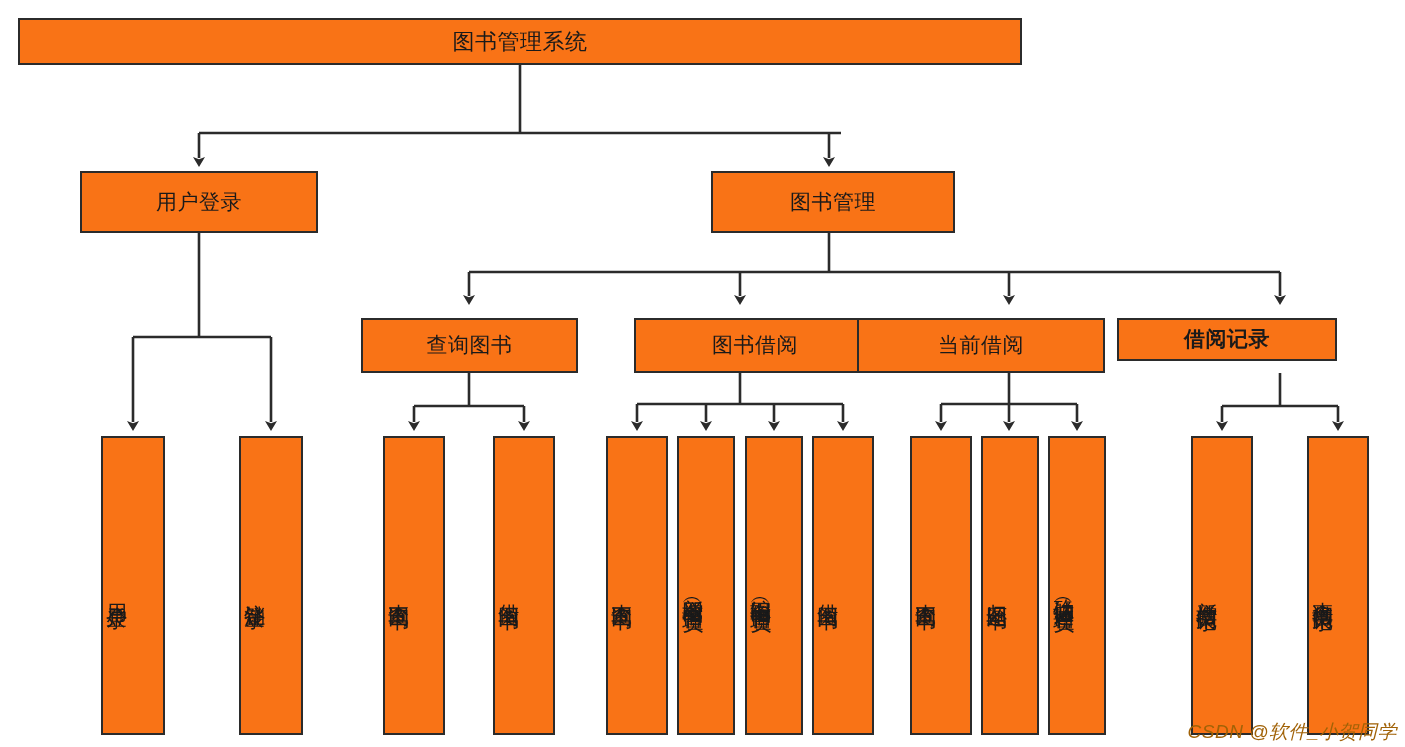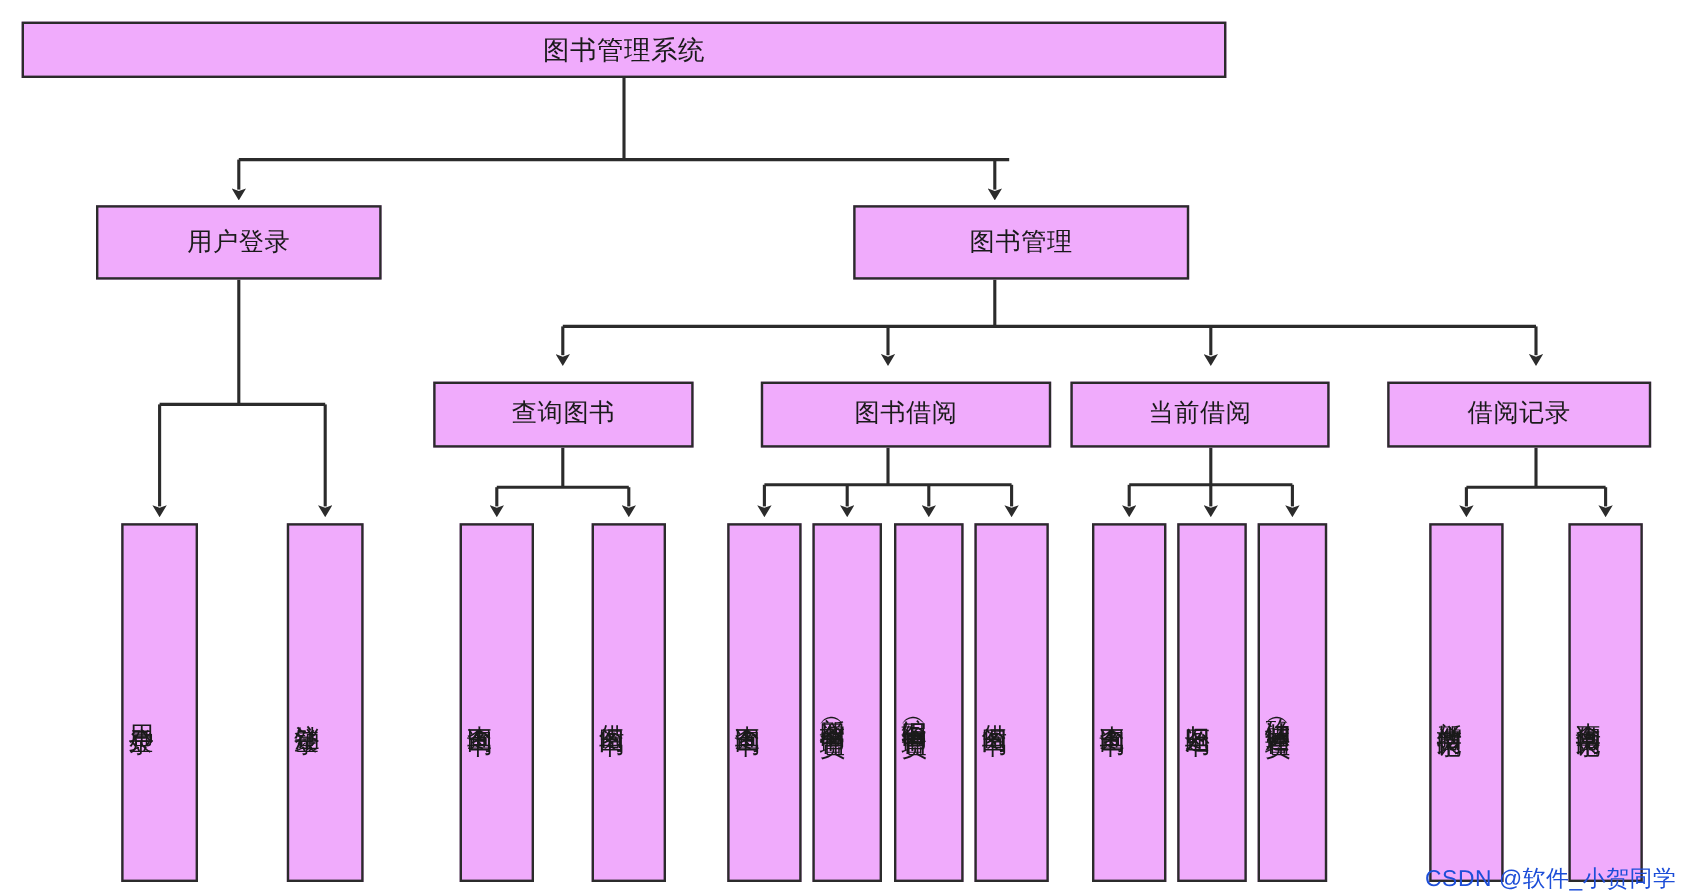--- a/index.html
+++ b/index.html
@@ -21,21 +21,21 @@
     position: absolute;
     left: 0;
     top: 0;
     width: 1405px;
     height: 747px;
   }
   .node {
     position: absolute;
     box-sizing: border-box;
     border: 2.5px solid #2b2b2b;
-    background: #f0abfc;
+    background: #f97316;
     display: flex;
     align-items: center;
     justify-content: center;
     color: #1a1a1a;
   }
   .node .label {
     font-size: 21px;
     line-height: 1.25;
     letter-spacing: 0.5px;
     white-space: nowrap;
@@ -54,24 +54,25 @@
     white-space: normal;
   }
   .node.root .label {
     font-size: 22px;
   }
   #watermark {
     position: absolute;
     right: 8px;
     bottom: 2px;
     font-size: 19px;
-    color: #1d4ed8;
+    color: #a16207;
     letter-spacing: 0.5px;
     white-space: nowrap;
     user-select: none;
+    font-style: italic;
   }
 </style>
 </head>
 <body>
 
 <div id="canvas">
 
   <svg id="edges" viewBox="0 0 1405 747" xmlns="http://www.w3.org/2000/svg">
     <defs>
       <marker id="arrow" markerWidth="10" markerHeight="12" refX="1" refY="6" orient="auto" markerUnits="userSpaceOnUse">
@@ -122,34 +123,34 @@
     </g>
   </svg>
 
   <div class="node root" style="left:18px; top:18px; width:1004px; height:47px;">
     <span class="label">图书管理系统</span>
   </div>
 
   <div class="node" style="left:80px; top:171px; width:238px; height:62px;">
     <span class="label">用户登录</span>
   </div>
-  <div class="node" style="left:711px; top:171px; width:280px; height:62px;">
+  <div class="node" style="left:711px; top:171px; width:244px; height:62px;">
     <span class="label">图书管理</span>
   </div>
 
   <div class="node" style="left:361px; top:318px; width:217px; height:55px;">
     <span class="label">查询图书</span>
   </div>
   <div class="node" style="left:634px; top:318px; width:242px; height:55px;">
     <span class="label">图书借阅</span>
   </div>
-  <div class="node" style="left:892px; top:318px; width:216px; height:55px;align-items:center;">
+  <div class="node" style="left:857px; top:318px; width:248px; height:55px;align-items:center;">
     <span class="label">当前借阅</span>
   </div>
-  <div class="node" style="left:1156px; top:318px; width:220px; height:55px;">
+  <div class="node" style="left:1117px; top:318px; width:220px; height:43px;font-weight:bold;">
     <span class="label">借阅记录</span>
   </div>
 
   <div class="node vertical" style="left:101px; top:436px; width:64px; height:299px;">
     <span class="label">用户登录</span>
   </div>
   <div class="node vertical" style="left:239px; top:436px; width:64px; height:299px;">
     <span class="label">注销登录</span>
   </div>
 

